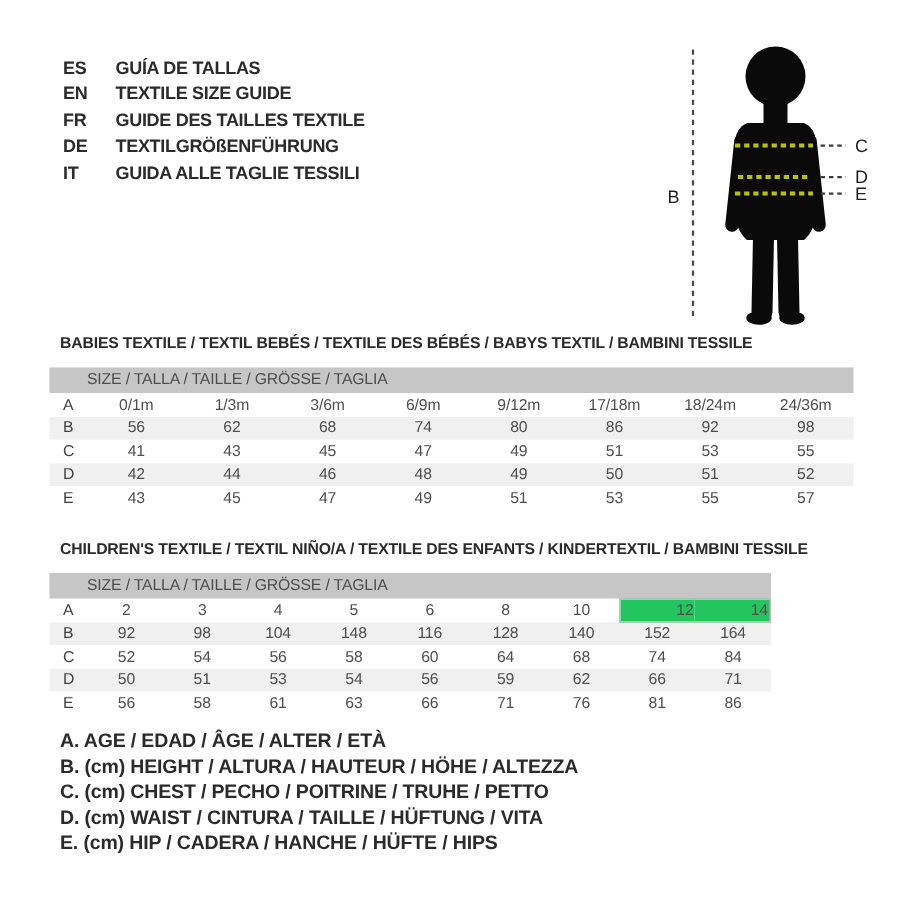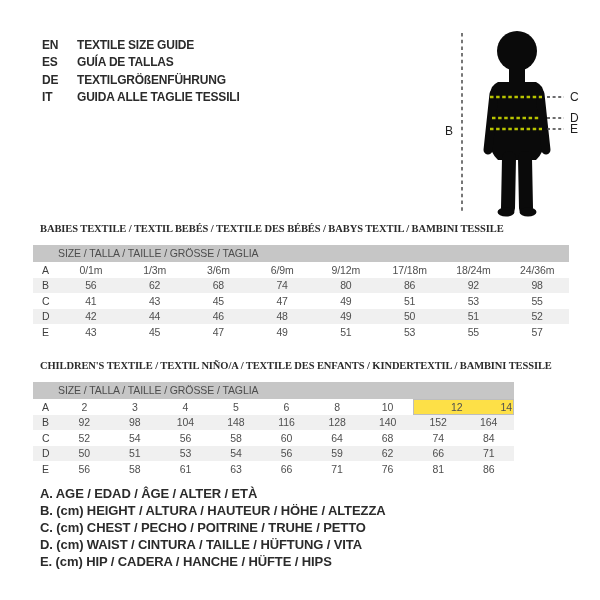--- a/index.html
+++ b/index.html
@@ -26,62 +26,66 @@
   
   .figure-svg{position:absolute;left:430px;top:10px;width:170px;height:220px;}
   .sil{fill:var(--silhouette);}
   .sil-stroke{stroke:var(--silhouette);fill:none;}
   .measure-yellow{stroke:var(--measure-line);stroke-width:2.6;stroke-dasharray:3.5 2.6;fill:none;}
   .measure-gray{stroke:#3d3d3d;stroke-width:1.5;stroke-dasharray:3 2.6;fill:none;}
   .height-line{stroke:#4a4a4a;stroke-width:1.5;stroke-dasharray:3.5 3.2;fill:none;}
   .fig-letter{font-size:12px;fill:#1f1f1f;font-family:"Liberation Sans",sans-serif;}
 
   
-  .caption{position:absolute;left:40px;font-size:10.5px;font-weight:700;letter-spacing:-0.1px;white-space:nowrap;font-family:Liberation Serif, serif;}
+  .caption{position:absolute;left:40px;font-size:10.5px;font-weight:700;letter-spacing:-0.1px;white-space:nowrap;}
   .caption-babies{top:223px;}
   .caption-children{top:360px;}
 
   
   .size-table{position:absolute;left:33px;}
   .table-babies{top:245px;width:536px;}
   .table-children{top:382px;width:481px;}
   .thead{
     height:17px;line-height:17px;background:var(--table-header-bg);
     color:#4d4d4d;font-size:10.5px;padding-left:25px;letter-spacing:-0.1px;
     box-sizing:border-box;
   }
   .trow{display:grid;height:15.5px;}
   .trow.stripe{background:var(--row-stripe);}
   .cell{
     display:flex;align-items:center;justify-content:center;
     font-size:10.5px;color:var(--text-table);letter-spacing:-0.1px;
     box-sizing:border-box;overflow:hidden;
   }
   .cell.rlabel{justify-content:flex-start;padding-left:9px;color:#3f3f3f;}
-  .cell.hl{background:#fde047;border-top:1px solid var(--highlight-border);border-bottom:1px solid var(--highlight-border);padding-left:36px;}
+  .cell.hl{background:#22c55e;border-top:1px solid var(--highlight-border);border-bottom:1px solid var(--highlight-border);padding-left:36px;}
   .cell.hl-first{border-left:1px solid var(--highlight-border);}
   .cell.hl-last{border-right:1px solid var(--highlight-border);}
 
   
   .legend{position:absolute;left:40px;top:485px;}
   .legend-line{font-size:13px;font-weight:700;letter-spacing:-0.1px;height:17px;line-height:17px;white-space:nowrap;}
 </style>
 </head>
 <body>
 
 <div>
 
   <div class="lang-block">
     <div class="lang-row">
+      <span class="lang-code">ES</span>
+      <span class="lang-label">GUÍA DE TALLAS</span>
+    </div>
+    <div class="lang-row">
       <span class="lang-code">EN</span>
       <span class="lang-label">TEXTILE SIZE GUIDE</span>
     </div>
     <div class="lang-row">
-      <span class="lang-code">ES</span>
-      <span class="lang-label">GUÍA DE TALLAS</span>
+      <span class="lang-code">FR</span>
+      <span class="lang-label">GUIDE DES TAILLES TEXTILE</span>
     </div>
     <div class="lang-row">
       <span class="lang-code">DE</span>
       <span class="lang-label">TEXTILGRÖßENFÜHRUNG</span>
     </div>
     <div class="lang-row">
       <span class="lang-code">IT</span>
       <span class="lang-label">GUIDA ALLE TAGLIE TESSILI</span>
     </div>
   </div>

